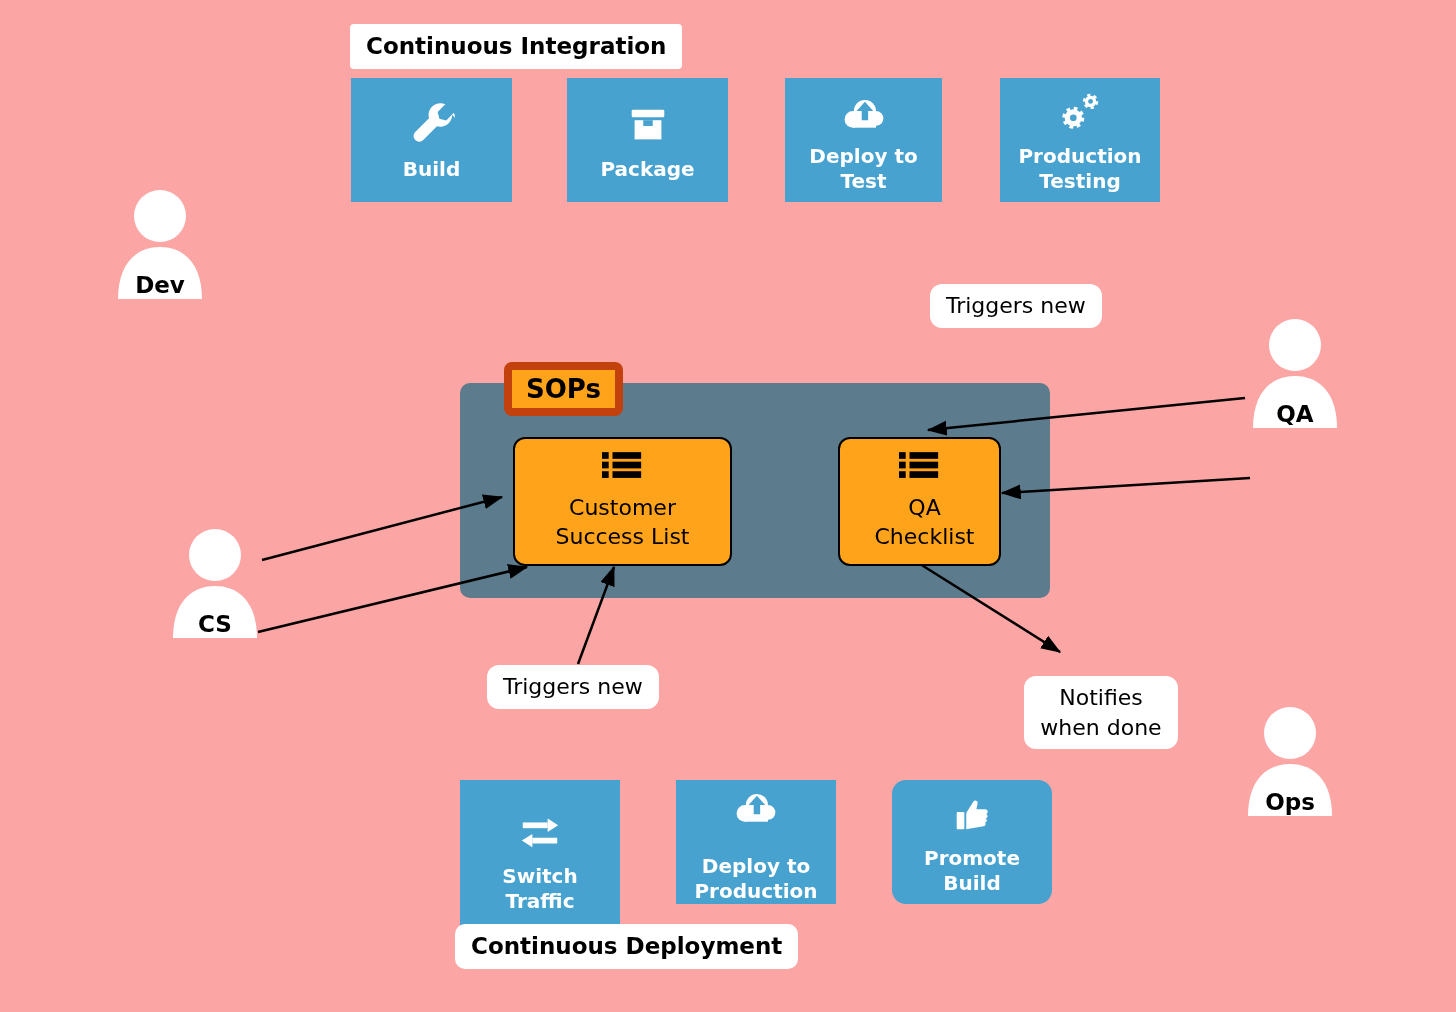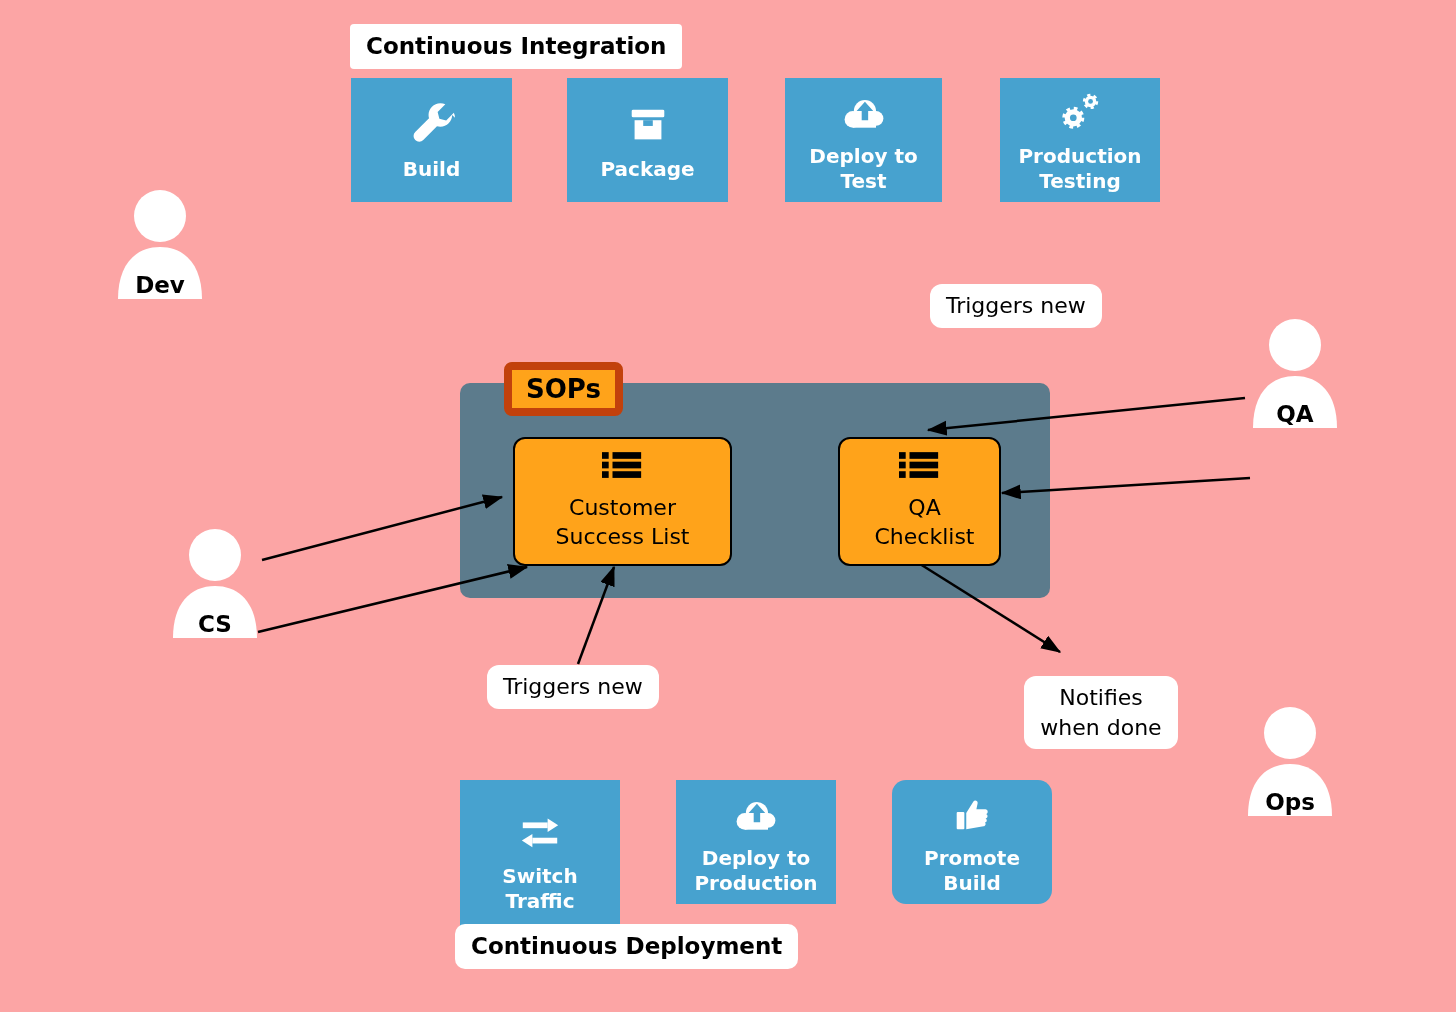--- a/index.html
+++ b/index.html
@@ -206,21 +206,21 @@
           <rect x="6" y="13" width="26" height="6"></rect>
           <path d="M32 9l11 7-11 7z"></path>
           <rect x="16" y="29" width="26" height="6"></rect>
           <path d="M16 25L5 32l11 7z"></path>
         </g>
       </svg>
     </span>
     <span class="label">Switch Traffic</span>
   </div>
 
-  <div class="process" style="left:676px; top:780px; width:160px; height:124px;">
+  <div class="process" style="left:676px; top:780px; width:160px; height:124px;justify-content:space-between;">
     <span class="icon">
       <svg width="48" height="44" viewBox="0 0 52 44">
         <g fill="#fff">
           <circle cx="14" cy="30" r="9"></circle>
           <circle cx="27" cy="21" r="12"></circle>
           <circle cx="39" cy="29" r="8"></circle>
           <rect x="14" y="27" width="25" height="12"></rect>
         </g>
         <path d="M27 11l9 10h-5.5v10h-7V21H18z" fill="#47A2CF"></path>
       </svg>

